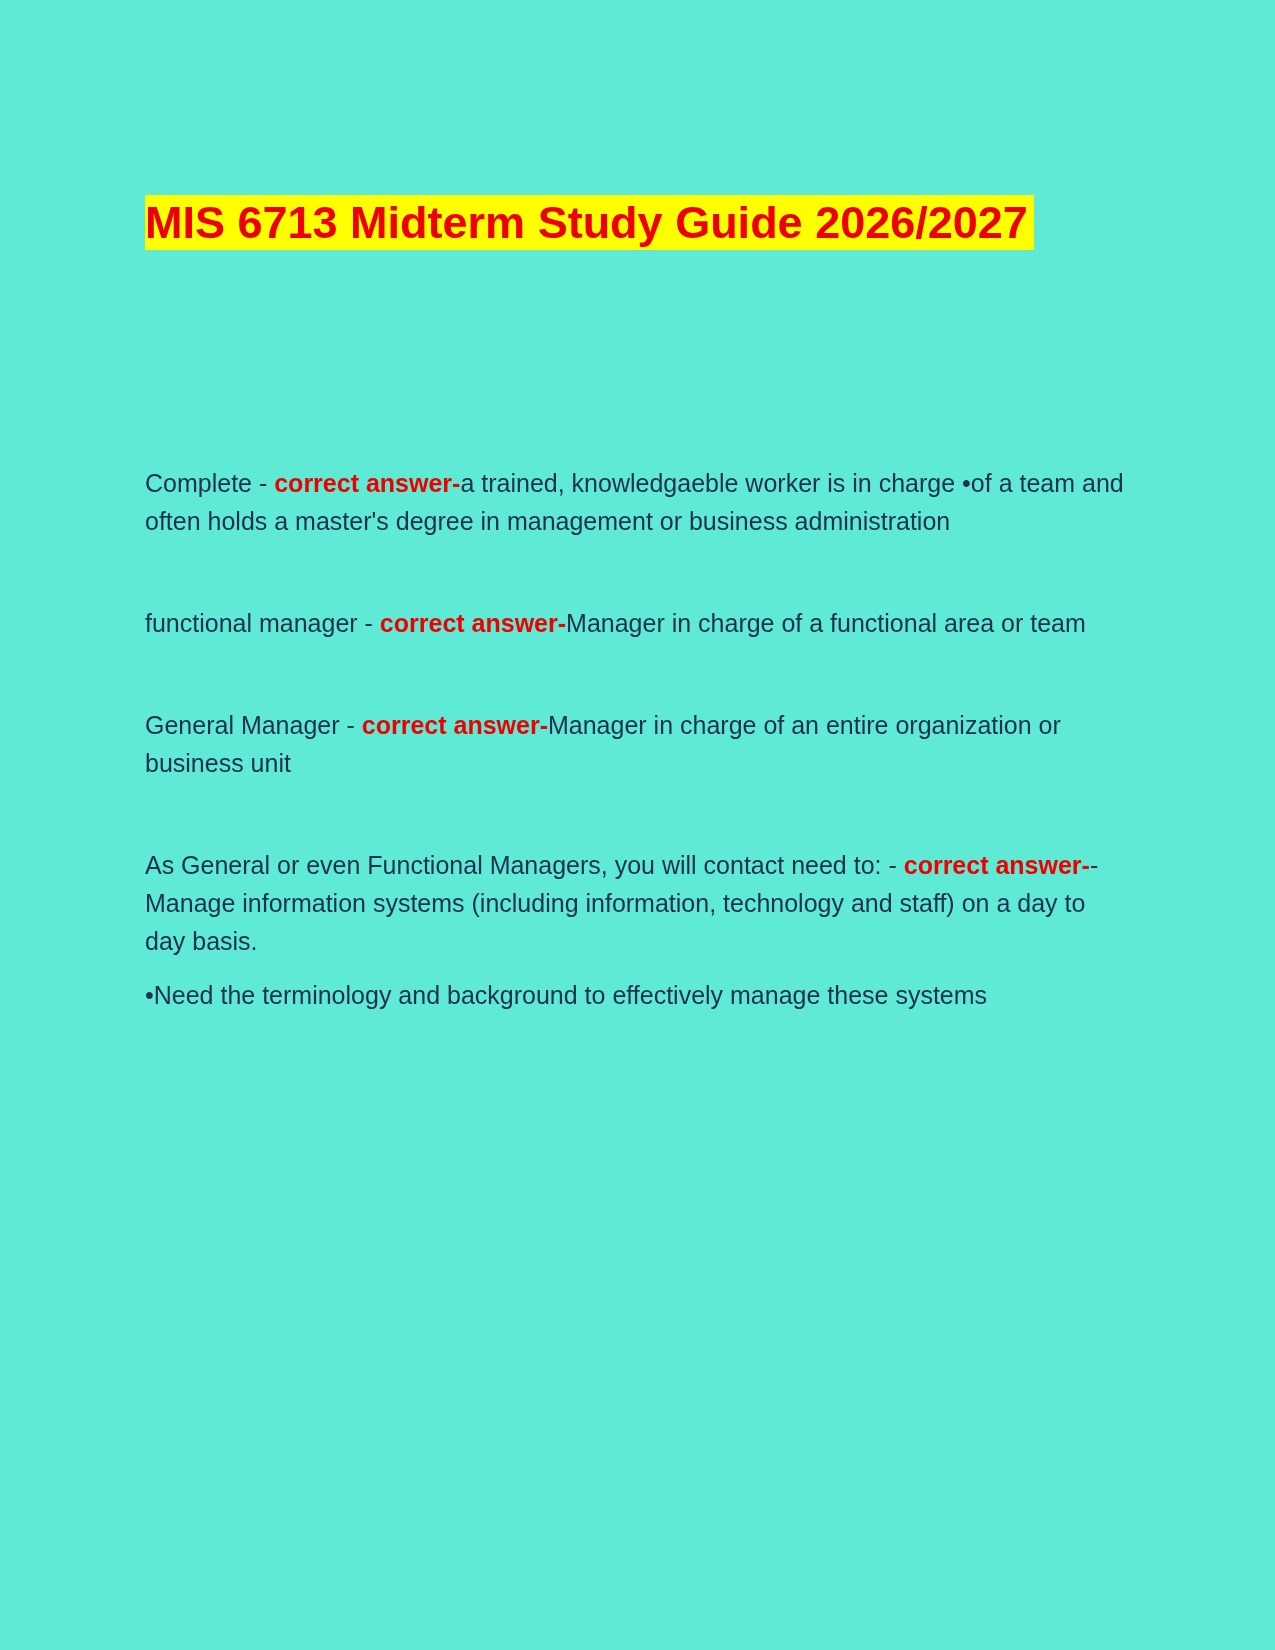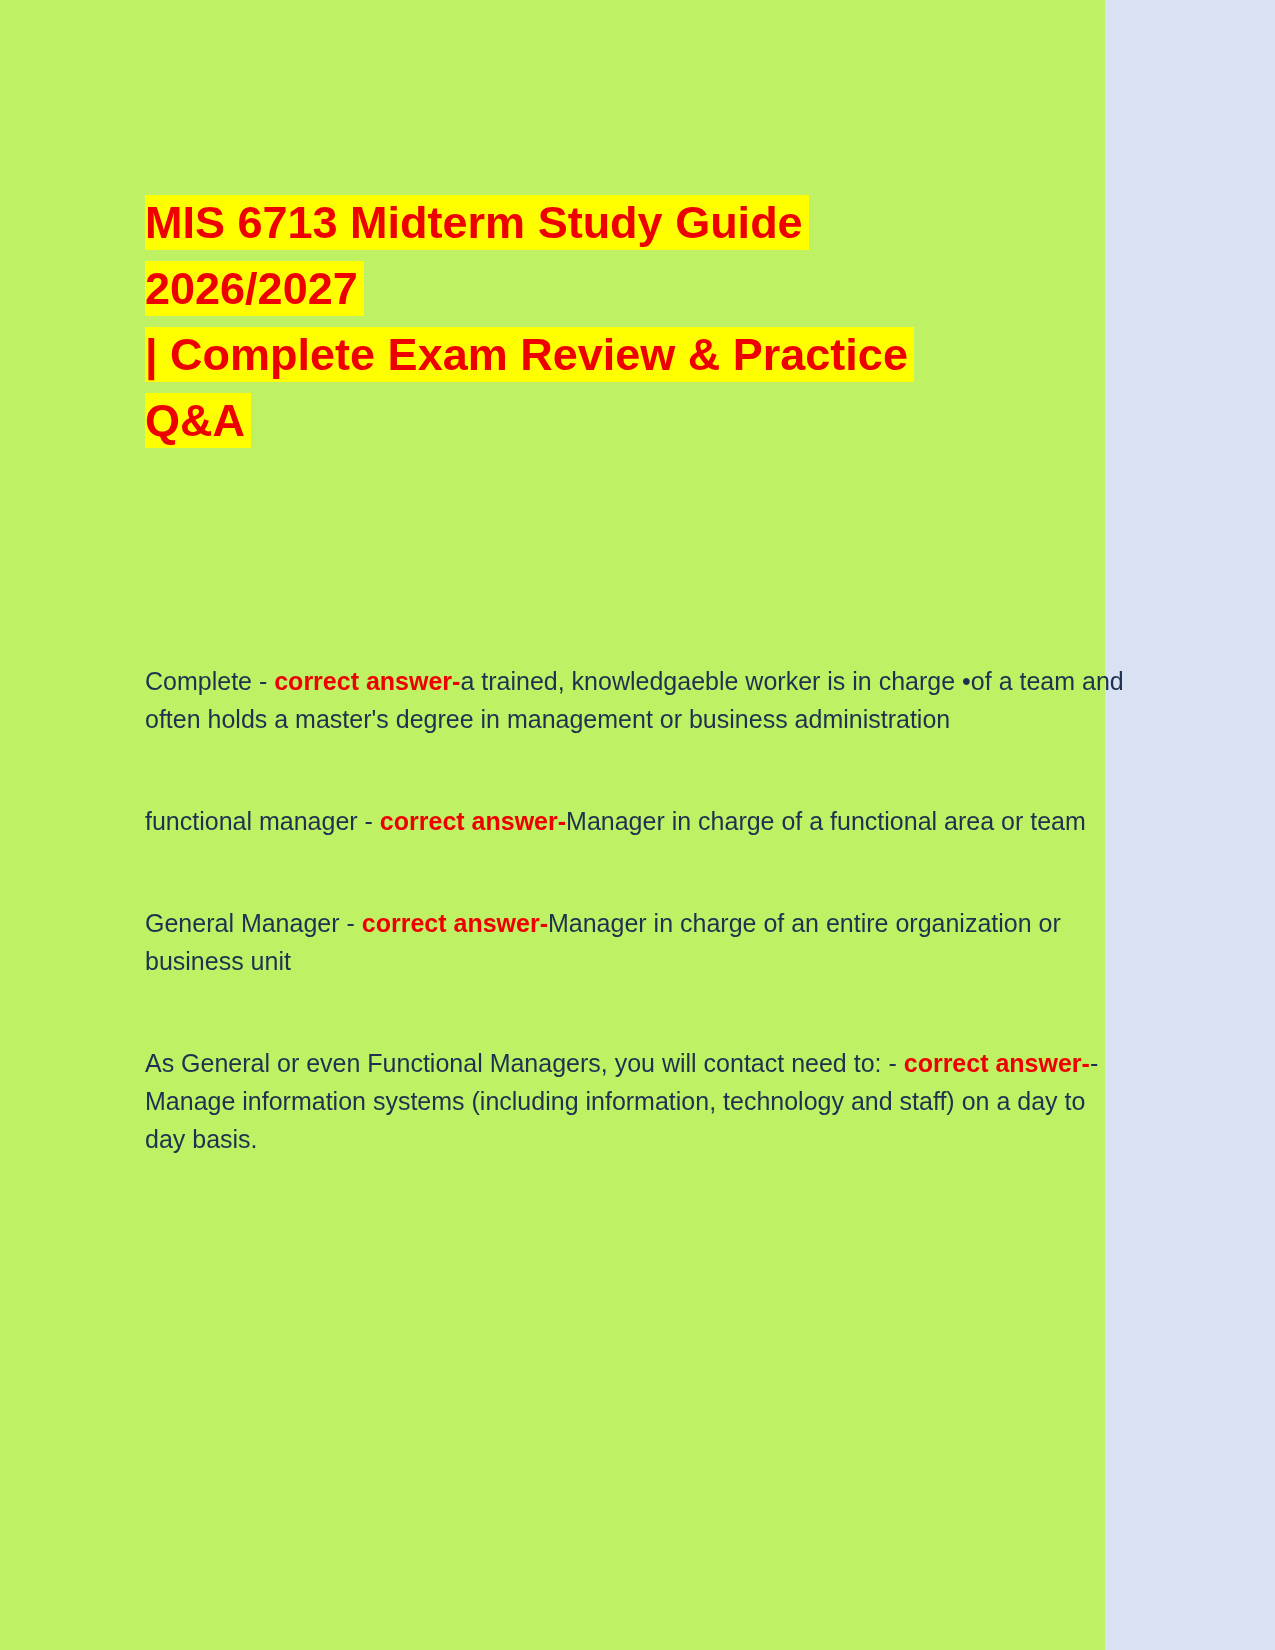--- a/index.html
+++ b/index.html
@@ -8,25 +8,25 @@
   }
   body {
     width: 1275px;
     height: 1650px;
     background: #d9e2f3;
     font-family: "Liberation Sans", "DejaVu Sans", sans-serif;
     overflow: hidden;
   }
   .page {
     position: relative;
-    width: 1105px;
+    width: 1275px;
     height: 1650px;
     box-sizing: border-box;
     padding: 190px 145px 0 145px;
-    background: #bef264;
+    background: #5eead4;
   }
   .doc-title {
     margin: 0 0 0 0;
     font-weight: bold;
     font-size: 45px;
     line-height: 66px;
     color: #ee0000;
     letter-spacing: 0px;
   }
   .doc-title .hl {
@@ -52,21 +52,21 @@
     font-weight: bold;
     text-align: right;
   }
 </style>
 </head>
 <body>
 
 <div class="page">
   <h1 class="doc-title">
     <span class="hl">MIS 6713 Midterm Study Guide 2026/2027</span><br>
-    <span class="hl">| Complete Exam Review &amp; Practice Q&amp;A</span>
   </h1>
   <div class="doc-body">
       <p class="para gap-lg"><span>Complete - </span><span class="answer">correct answer-</span><span>a trained, knowledgaeble worker is in charge •of a team and often holds a master's degree in management or business administration</span></p>
       <p class="para gap-lg"><span>functional manager - </span><span class="answer">correct answer-</span><span>Manager in charge of a functional area or team</span></p>
       <p class="para gap-lg"><span>General Manager - </span><span class="answer">correct answer-</span><span>Manager in charge of an entire organization or business unit</span></p>
       <p class="para gap-sm"><span>As General or even Functional Managers, you will contact need to: - </span><span class="answer">correct answer-</span><span>-Manage information systems (including information, technology and staff) on a day to day basis.</span></p>
+      <p class="para gap-sm"><span>•Need the terminology and background to effectively manage these systems</span></p>
     </div>
 </div>
 
 </body></html>

